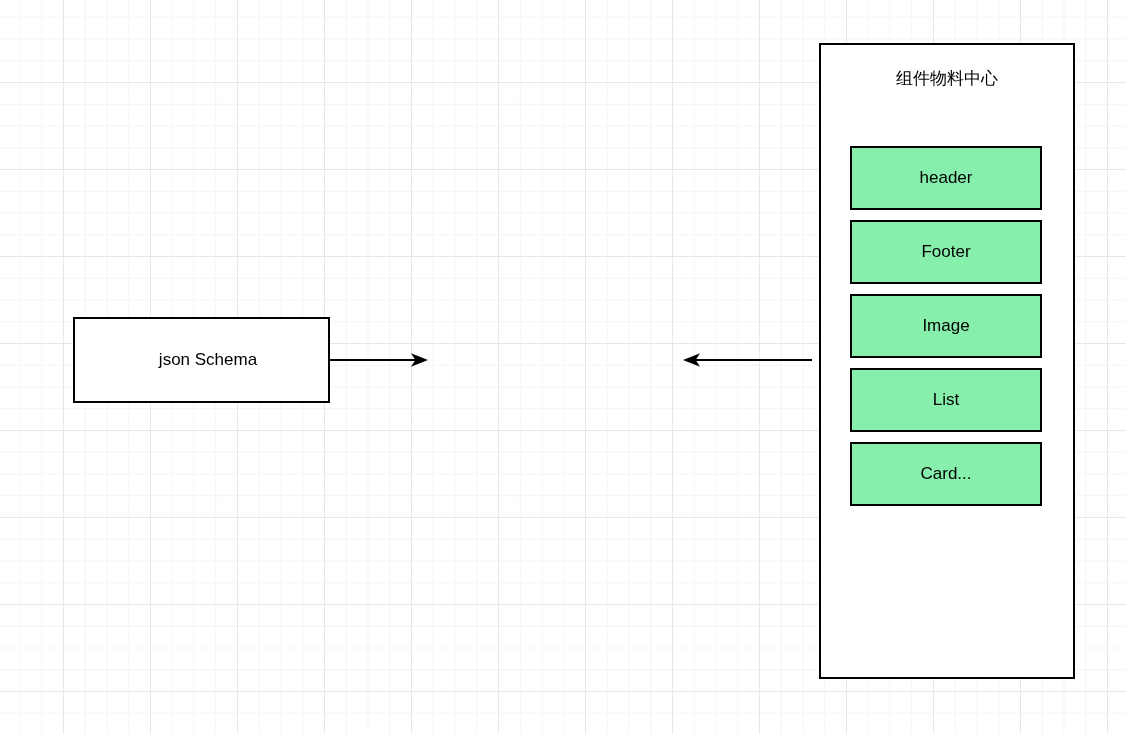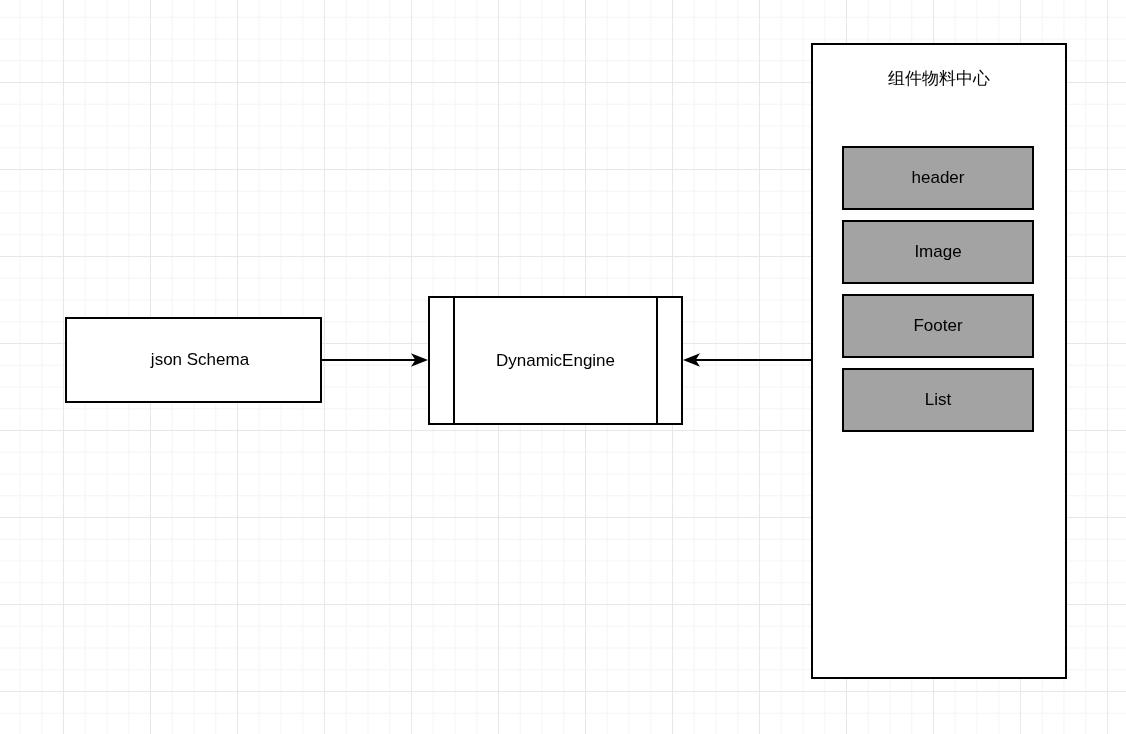--- a/index.html
+++ b/index.html
@@ -25,20 +25,21 @@
 
   .node {
     position: absolute;
     background: #ffffff;
     border: 2px solid #000000;
     display: flex;
     align-items: center;
     justify-content: center;
     font-size: 17px;
     text-align: center;
+    margin-left: 8px;
   }
 
   
   .json-schema { left: 65px; top: 317px; width: 257px; height: 86px; padding-left: 13px; }
 
   
   .dynamic-engine { left: 428px; top: 296px; width: 255px; height: 129px; }
   .dynamic-engine .vbar {
     position: absolute;
     top: 0;
@@ -68,21 +69,21 @@
     top: 101px; left: 29px;
     width: 192px;
     display: flex;
     flex-direction: column;
     gap: 10px;
   }
   .component-item {
     position: relative;
     width: 192px;
     height: 64px;
-    background: #a3a3a3;
+    background: #86efac;
     border: 2px solid #000000;
     display: flex;
     align-items: center;
     justify-content: center;
     font-size: 17px;
     text-align: center;
   }
 
   .edges {
     position: absolute;
@@ -105,37 +106,35 @@
     <g>
       <line x1="812" y1="360" x2="695" y2="360" stroke="#000000" stroke-width="2"></line>
       <polygon points="683,360 700,353.2 695.7,360 700,366.8" fill="#000000"></polygon>
     </g>
   </svg>
 
   <div class="node json-schema">
     <span>json Schema</span>
   </div>
 
-  <div class="node dynamic-engine">
-    <span class="vbar left"></span>
-    <span>DynamicEngine</span>
-    <span class="vbar right"></span>
-  </div>
 
   <div class="node material-center">
     <div class="title">组件物料中心</div>
     <div class="items">
       <div class="component-item">
         <span>header</span>
       </div>
       <div class="component-item">
+        <span>Footer</span>
+      </div>
+      <div class="component-item">
         <span>Image</span>
       </div>
       <div class="component-item">
-        <span>Footer</span>
+        <span>List</span>
       </div>
       <div class="component-item">
-        <span>List</span>
+        <span>Card...</span>
       </div>
     </div>
   </div>
 
 </div>
 
 </body></html>

